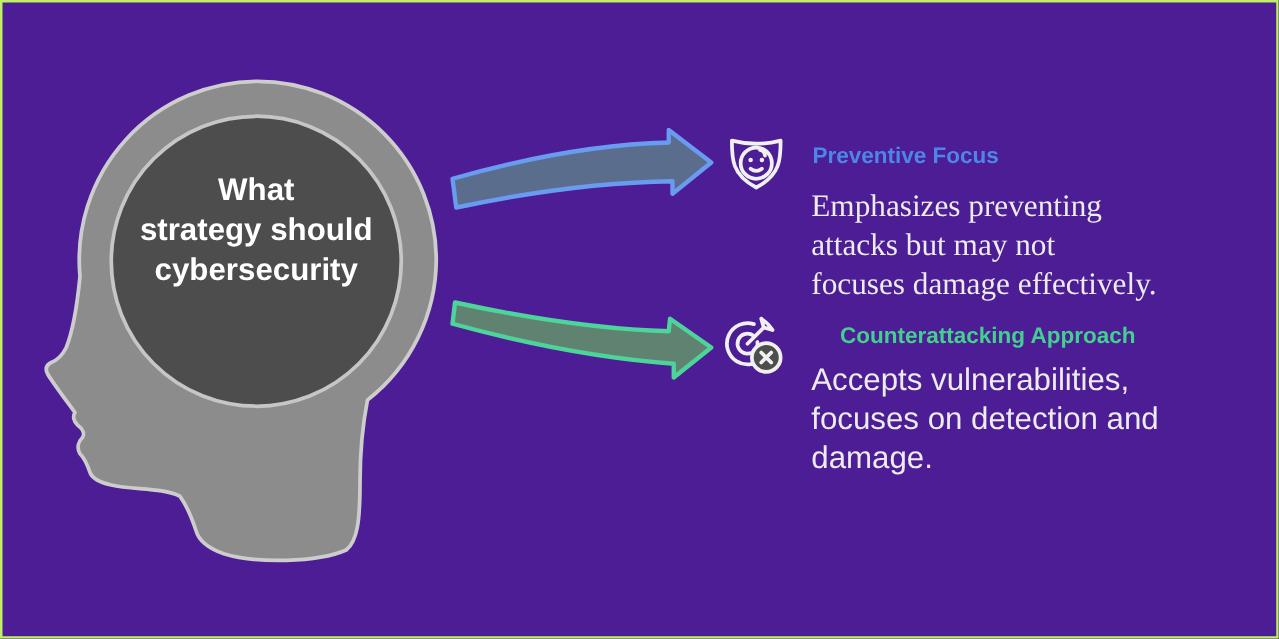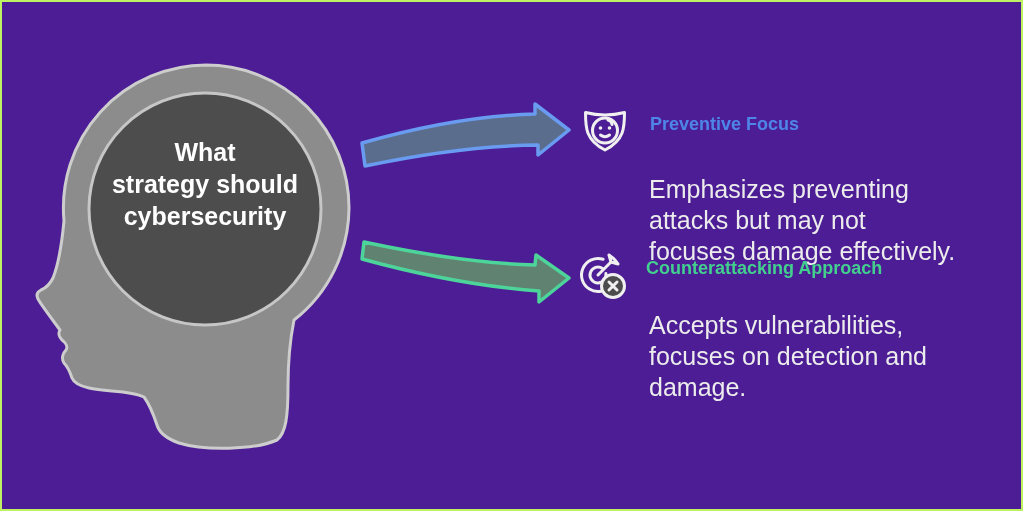--- a/index.html
+++ b/index.html
@@ -23,23 +23,23 @@
     position:absolute;font-size:18px;font-weight:bold;white-space:nowrap;
   }
   .accent-blue{color:#4e86e8;}
   .accent-green{color:#43d08e;}
   .branch-desc{
     position:absolute;color:#ececec;font-size:25px;line-height:31px;
   }
   .branch-desc .dline{display:block;}
   .icon-box{position:absolute;}
   .t1{left:648px;top:112px;}
-  .d1{left:647px;top:172px;}
-  .t2{left:644px;top:256px;}
-  .d2{left:647px;top:308px;}
+  .d1{left:647px;top:148px;font-family:Liberation Serif, serif;}
+  .t2{left:670px;top:256px;}
+  .d2{left:647px;top:287px;}
 </style>
 </head>
 <body>
 
 <div class="canvas">
 
   <svg class="layer" width="1023" height="511" viewBox="0 0 1023 511">
 
     <path d="M 204,63
          A 143,143 0 0 1 347,206

